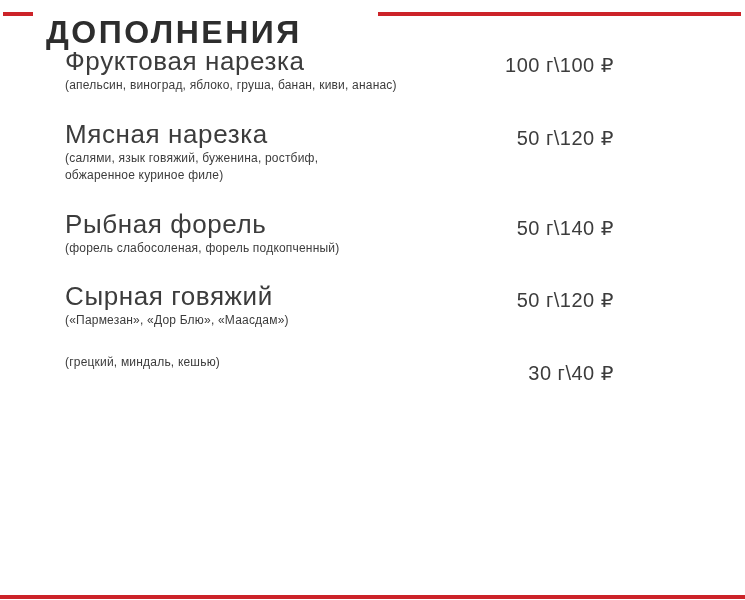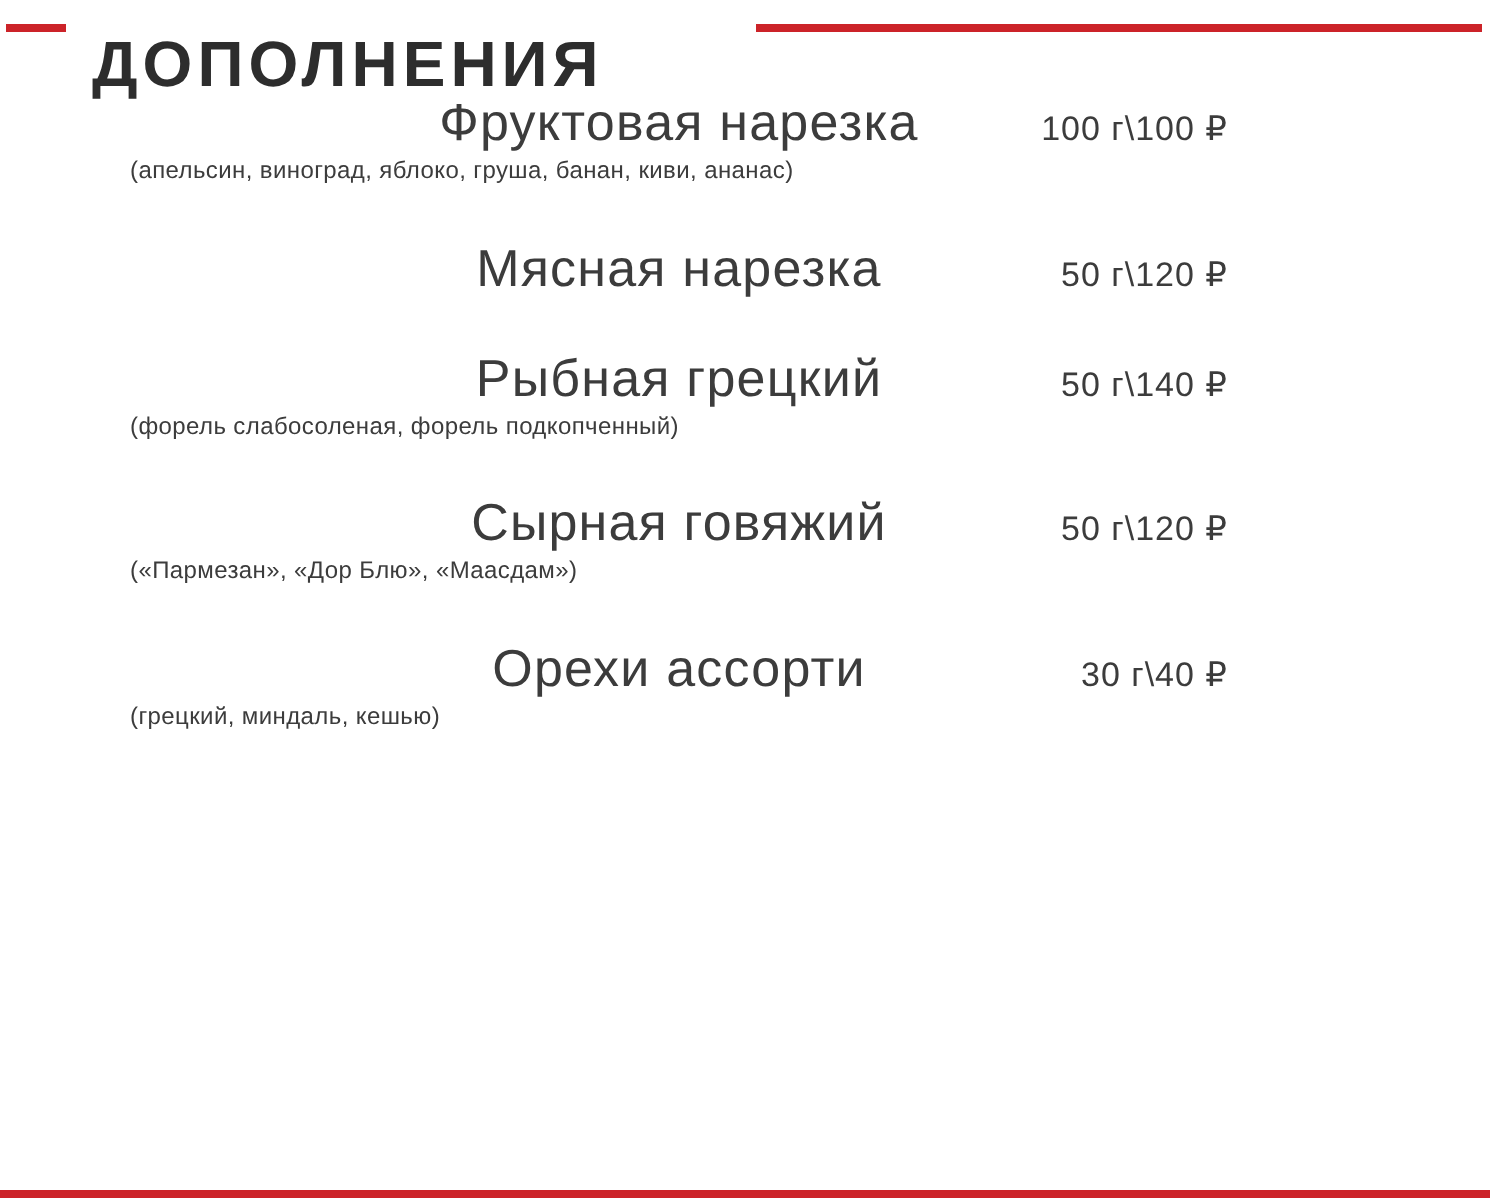--- a/index.html
+++ b/index.html
@@ -31,25 +31,24 @@
   }
   .menu {
     position: absolute; left: 65px; top: 46px;
     width: 549px;
   }
   .item { position: relative; margin-bottom: 24px; }
   .item-name {
     font-size: 26px; line-height: 31px;
     font-weight: 400; letter-spacing: 0.6px;
     color: var(--ink);
-    text-align: center;
   }
   .item-price {
     position: absolute; right: 0; top: 9px;
-    font-size: 17px; line-height: 20px;
+    font-size: 20px; line-height: 20px;
     letter-spacing: 0.5px; color: var(--ink);
     white-space: nowrap;
     margin-left: 29px;
   }
   .item-desc {
     font-size: 12px; line-height: 17.5px;
     letter-spacing: 0.2px; color: var(--ink);
     white-space: pre-line;
   }
   .rule-bottom {
@@ -68,35 +67,36 @@
   <div class="menu" id="menu-list">
   <div class="item">
     <div class="item-name">Фруктовая нарезка</div>
     <div class="item-price">100 г\100 ₽</div>
     <div class="item-desc">(апельсин, виноград, яблоко, груша, банан, киви, ананас)</div>
   </div>
 
   <div class="item">
     <div class="item-name">Мясная нарезка</div>
     <div class="item-price">50 г\120 ₽</div>
+    <div class="item-desc">(салями, язык говяжий, буженина, ростбиф,
+обжаренное куриное филе)</div>
   </div>
 
   <div class="item">
-    <div class="item-name">Рыбная грецкий</div>
+    <div class="item-name">Рыбная форель</div>
     <div class="item-price">50 г\140 ₽</div>
     <div class="item-desc">(форель слабосоленая, форель подкопченный)</div>
   </div>
 
   <div class="item">
     <div class="item-name">Сырная говяжий</div>
     <div class="item-price">50 г\120 ₽</div>
     <div class="item-desc">(«Пармезан», «Дор Блю», «Маасдам»)</div>
   </div>
 
   <div class="item">
-    <div class="item-name">Орехи ассорти</div>
     <div class="item-price">30 г\40 ₽</div>
     <div class="item-desc">(грецкий, миндаль, кешью)</div>
   </div>
 </div>
 
   <div class="rule-bottom"></div>
 </div>
 
 </body></html>

